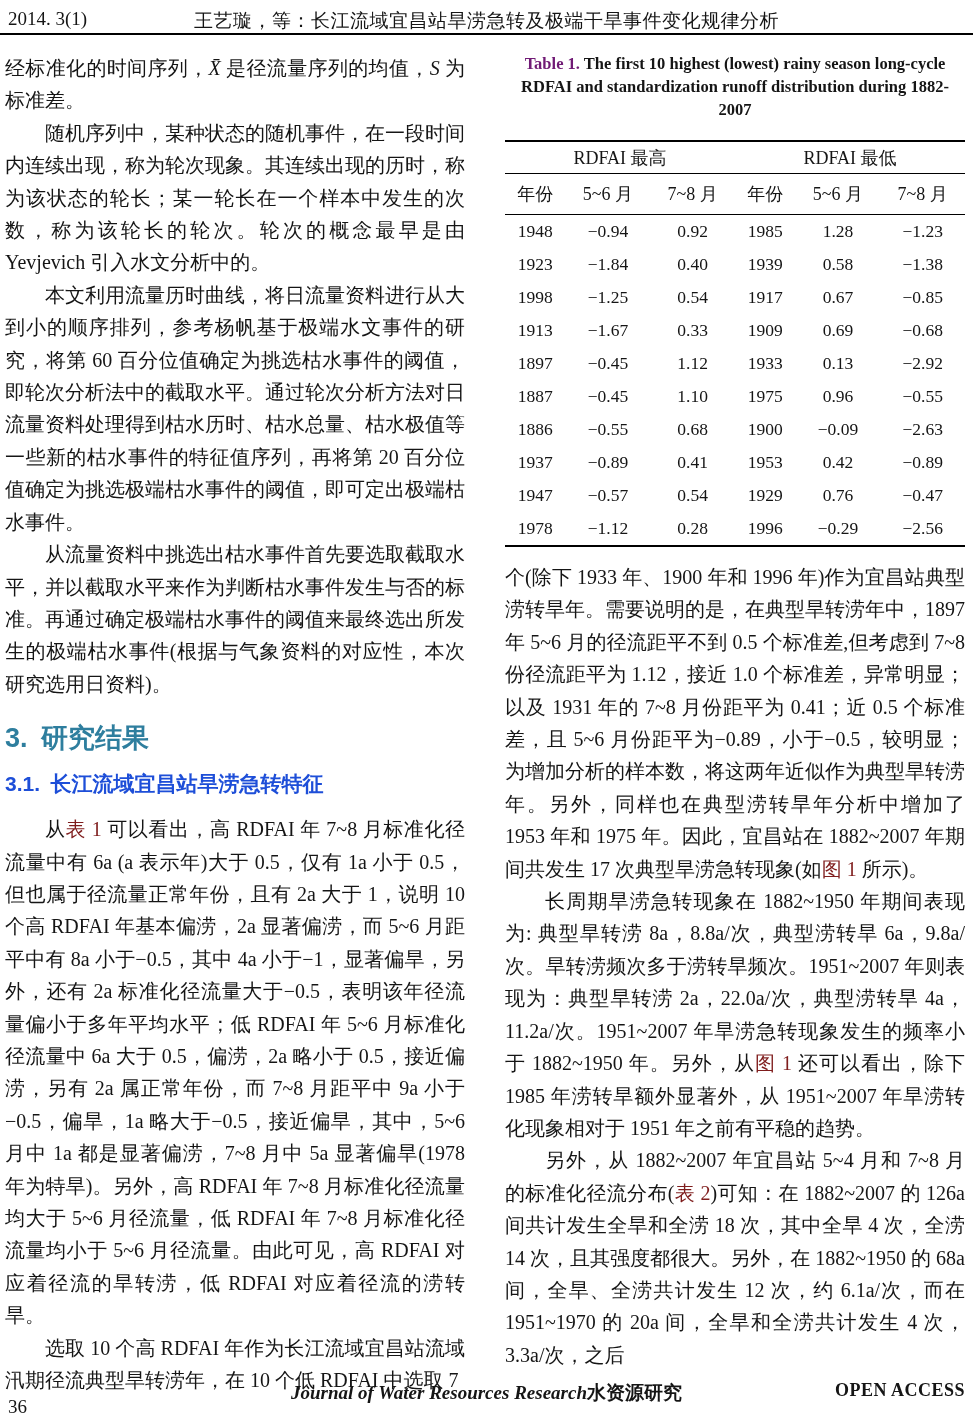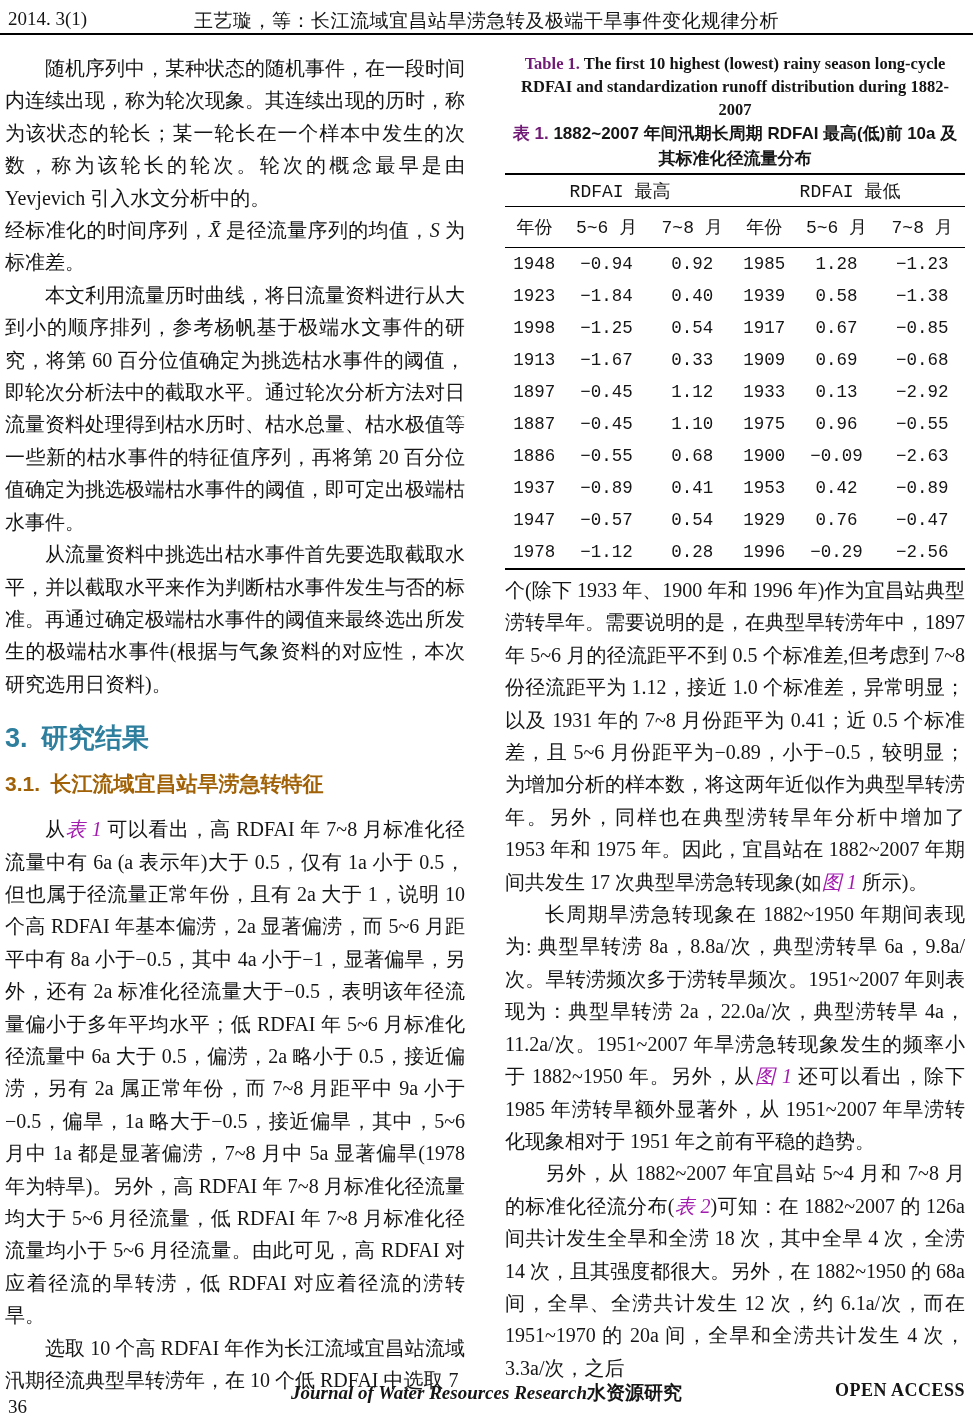--- a/index.html
+++ b/index.html
@@ -15,42 +15,42 @@
   .header-rule { position:absolute; top:33px; left:0; width:973px; border-top:2px solid #000; }
 
   
   .content { position:absolute; top:52px; left:5px; display:flex; gap:40px; }
   .col-left { width:460px; }
   .col-right { width:460px; }
 
   p.body { font-size:20px; line-height:32.4px; text-align:justify; margin:0; }
   p.indent { text-indent:2em; }
   .var { font-style:italic; font-family:"Liberation Serif",serif; }
-  .xref { color:#a21caf; text-decoration:none; cursor:pointer;font-style:italic; }
+  .xref { color:#7f1d1d; text-decoration:none; cursor:pointer; }
 
   h1.sec {
     color:#2e7e9e; font-family:"Liberation Sans","DejaVu Sans",sans-serif;
     font-weight:bold; font-size:27px; margin:20px 0 14px 0;
   }
   h2.subsec {
-    color:#a16207; font-family:"Liberation Sans","DejaVu Sans",sans-serif;
+    color:#1d4ed8; font-family:"Liberation Sans","DejaVu Sans",sans-serif;
     font-weight:bold; font-size:21px; margin:0 0 15px 0;
   }
 
   
   .cap { text-align:center; font-weight:bold; }
   .cap-en { font-size:16.5px; line-height:23px; font-family:"Liberation Serif",serif; }
   .cap-zh { font-size:17px; line-height:25px; font-family:"Liberation Sans","DejaVu Sans",sans-serif; }
   .cap-label { color:#701a75; }
 
   
   table.t1 {
-    width:100%; border-collapse:collapse; margin-top:2px;
+    width:100%; border-collapse:collapse; margin-top:19px;
     border-top:2px solid #000; border-bottom:2px solid #000;
-    font-size:17.5px; font-family:Liberation Mono, monospace;
+    font-size:17.5px; font-family:Liberation Serif, serif;
   }
   table.t1 th { font-weight:normal; font-size:18px; }
   table.t1 tr.group th { padding:4px 0 3px 0; border-bottom:1.5px solid #000; text-align:center; }
   table.t1 tr.cols th { padding:8px 0; border-bottom:1.5px solid #000; text-align:center; }
   table.t1 td { text-align:center; padding:6px 0; }
 
   
   .page-footer { position:absolute; bottom:11px; left:0; right:0; height:22px; }
   .page-num { position:absolute; left:8px; top:16px; font-size:19px; }
   .journal { position:absolute; left:0; right:0; top:0; text-align:center; }
@@ -63,33 +63,32 @@
 
 <div class="page-header">
   <span class="issue">2014. 3(1)</span>
   <span class="running-title">王艺璇，等：长江流域宜昌站旱涝急转及极端干旱事件变化规律分析</span>
 </div>
 <div class="header-rule"></div>
 
 <div class="content">
 
   <div class="col-left">
+    <p class="body"><span>经标准化的时间序列，</span><span class="var">X̄</span><span> 是径流量序列的均值，</span><span class="var">S</span><span> 为标准差。</span></p>
     <p class="body indent">随机序列中，某种状态的随机事件，在一段时间内连续出现，称为轮次现象。其连续出现的历时，称为该状态的轮长；某一轮长在一个样本中发生的次数，称为该轮长的轮次。轮次的概念最早是由 Yevjevich 引入水文分析中的。</p>
-    <p class="body"><span>经标准化的时间序列，</span><span class="var">X̄</span><span> 是径流量序列的均值，</span><span class="var">S</span><span> 为标准差。</span></p>
     <p class="body indent">本文利用流量历时曲线，将日流量资料进行从大到小的顺序排列，参考杨帆基于极端水文事件的研究，将第 60 百分位值确定为挑选枯水事件的阈值，即轮次分析法中的截取水平。通过轮次分析方法对日流量资料处理得到枯水历时、枯水总量、枯水极值等一些新的枯水事件的特征值序列，再将第 20 百分位值确定为挑选极端枯水事件的阈值，即可定出极端枯水事件。</p>
     <p class="body indent">从流量资料中挑选出枯水事件首先要选取截取水平，并以截取水平来作为判断枯水事件发生与否的标准。再通过确定极端枯水事件的阈值来最终选出所发生的极端枯水事件(根据与气象资料的对应性，本次研究选用日资料)。</p>
     <h1 class="sec">3. 研究结果</h1>
     <h2 class="subsec">3.1. 长江流域宜昌站旱涝急转特征</h2>
     <p class="body indent"><span>从</span><a class="xref">表 1</a><span> 可以看出，高 RDFAI 年 7~8 月标准化径流量中有 6a (a 表示年)大于 0.5，仅有 1a 小于 0.5，但也属于径流量正常年份，且有 2a 大于 1，说明 10 个高 RDFAI 年基本偏涝，2a 显著偏涝，而 5~6 月距平中有 8a 小于−0.5，其中 4a 小于−1，显著偏旱，另外，还有 2a 标准化径流量大于−0.5，表明该年径流量偏小于多年平均水平；低 RDFAI 年 5~6 月标准化径流量中 6a 大于 0.5，偏涝，2a 略小于 0.5，接近偏涝，另有 2a 属正常年份，而 7~8 月距平中 9a 小于−0.5，偏旱，1a 略大于−0.5，接近偏旱，其中，5~6 月中 1a 都是显著偏涝，7~8 月中 5a 显著偏旱(1978 年为特旱)。另外，高 RDFAI 年 7~8 月标准化径流量均大于 5~6 月径流量，低 RDFAI 年 7~8 月标准化径流量均小于 5~6 月径流量。由此可见，高 RDFAI 对应着径流的旱转涝，低 RDFAI 对应着径流的涝转旱。</span></p>
     <p class="body indent">选取 10 个高 RDFAI 年作为长江流域宜昌站流域汛期径流典型旱转涝年，在 10 个低 RDFAI 中选取 7</p>
   </div>
 
   <div class="col-right">
     <div class="cap cap-en"><span class="cap-label">Table 1.</span><span> The first 10 highest (lowest) rainy season long-cycle RDFAI and standardization runoff distribution during 1882-2007</span></div>
-    <div class="cap cap-zh"><span class="cap-label">表 1.</span><span> 1882~2007 年间汛期长周期 RDFAI 最高(低)前 10a 及其标准化径流量分布</span></div>
 
     <table class="t1">
       <thead>
         <tr class="group">
           <th colspan="3">RDFAI 最高</th>
           <th colspan="3">RDFAI 最低</th>
         </tr>
         <tr class="cols">
           <th>年份</th>
           <th>5~6 月</th>
@@ -176,21 +175,21 @@
         <td>1978</td>
         <td>−1.12</td>
         <td>0.28</td>
         <td>1996</td>
         <td>−0.29</td>
         <td>−2.56</td>
       </tr>
         </tbody>
     </table>
 
-    <p class="body" style="margin-top:4px;"><span>个(除下 1933 年、1900 年和 1996 年)作为宜昌站典型涝转旱年。需要说明的是，在典型旱转涝年中，1897 年 5~6 月的径流距平不到 0.5 个标准差,但考虑到 7~8 份径流距平为 1.12，接近 1.0 个标准差，异常明显；以及 1931 年的 7~8 月份距平为 0.41；近 0.5 个标准差，且 5~6 月份距平为−0.89，小于−0.5，较明显；为增加分析的样本数，将这两年近似作为典型旱转涝年。另外，同样也在典型涝转旱年分析中增加了 1953 年和 1975 年。因此，宜昌站在 1882~2007 年期间共发生 17 次典型旱涝急转现象(如</span><a class="xref">图 1</a><span> 所示)。</span></p>
+    <p class="body" style="margin-top:14px;"><span>个(除下 1933 年、1900 年和 1996 年)作为宜昌站典型涝转旱年。需要说明的是，在典型旱转涝年中，1897 年 5~6 月的径流距平不到 0.5 个标准差,但考虑到 7~8 份径流距平为 1.12，接近 1.0 个标准差，异常明显；以及 1931 年的 7~8 月份距平为 0.41；近 0.5 个标准差，且 5~6 月份距平为−0.89，小于−0.5，较明显；为增加分析的样本数，将这两年近似作为典型旱转涝年。另外，同样也在典型涝转旱年分析中增加了 1953 年和 1975 年。因此，宜昌站在 1882~2007 年期间共发生 17 次典型旱涝急转现象(如</span><a class="xref">图 1</a><span> 所示)。</span></p>
     <p class="body indent"><span>长周期旱涝急转现象在 1882~1950 年期间表现为: 典型旱转涝 8a，8.8a/次，典型涝转旱 6a，9.8a/次。旱转涝频次多于涝转旱频次。1951~2007 年则表现为：典型旱转涝 2a，22.0a/次，典型涝转旱 4a，11.2a/次。1951~2007 年旱涝急转现象发生的频率小于 1882~1950 年。另外，从</span><a class="xref">图 1</a><span> 还可以看出，除下 1985 年涝转旱额外显著外，从 1951~2007 年旱涝转化现象相对于 1951 年之前有平稳的趋势。</span></p>
     <p class="body indent"><span>另外，从 1882~2007 年宜昌站 5~4 月和 7~8 月的标准化径流分布(</span><a class="xref">表 2</a><span>)可知：在 1882~2007 的 126a 间共计发生全旱和全涝 18 次，其中全旱 4 次，全涝 14 次，且其强度都很大。另外，在 1882~1950 的 68a 间，全旱、全涝共计发生 12 次，约 6.1a/次，而在 1951~1970 的 20a 间，全旱和全涝共计发生 4 次，3.3a/次，之后</span></p>
   </div>
 </div>
 
 <div class="page-footer">
   <span class="page-num">36</span>
   <span class="journal">
     <span class="journal-en">Journal of Water Resources Research</span><span class="journal-zh">水资源研究</span>
   </span>

